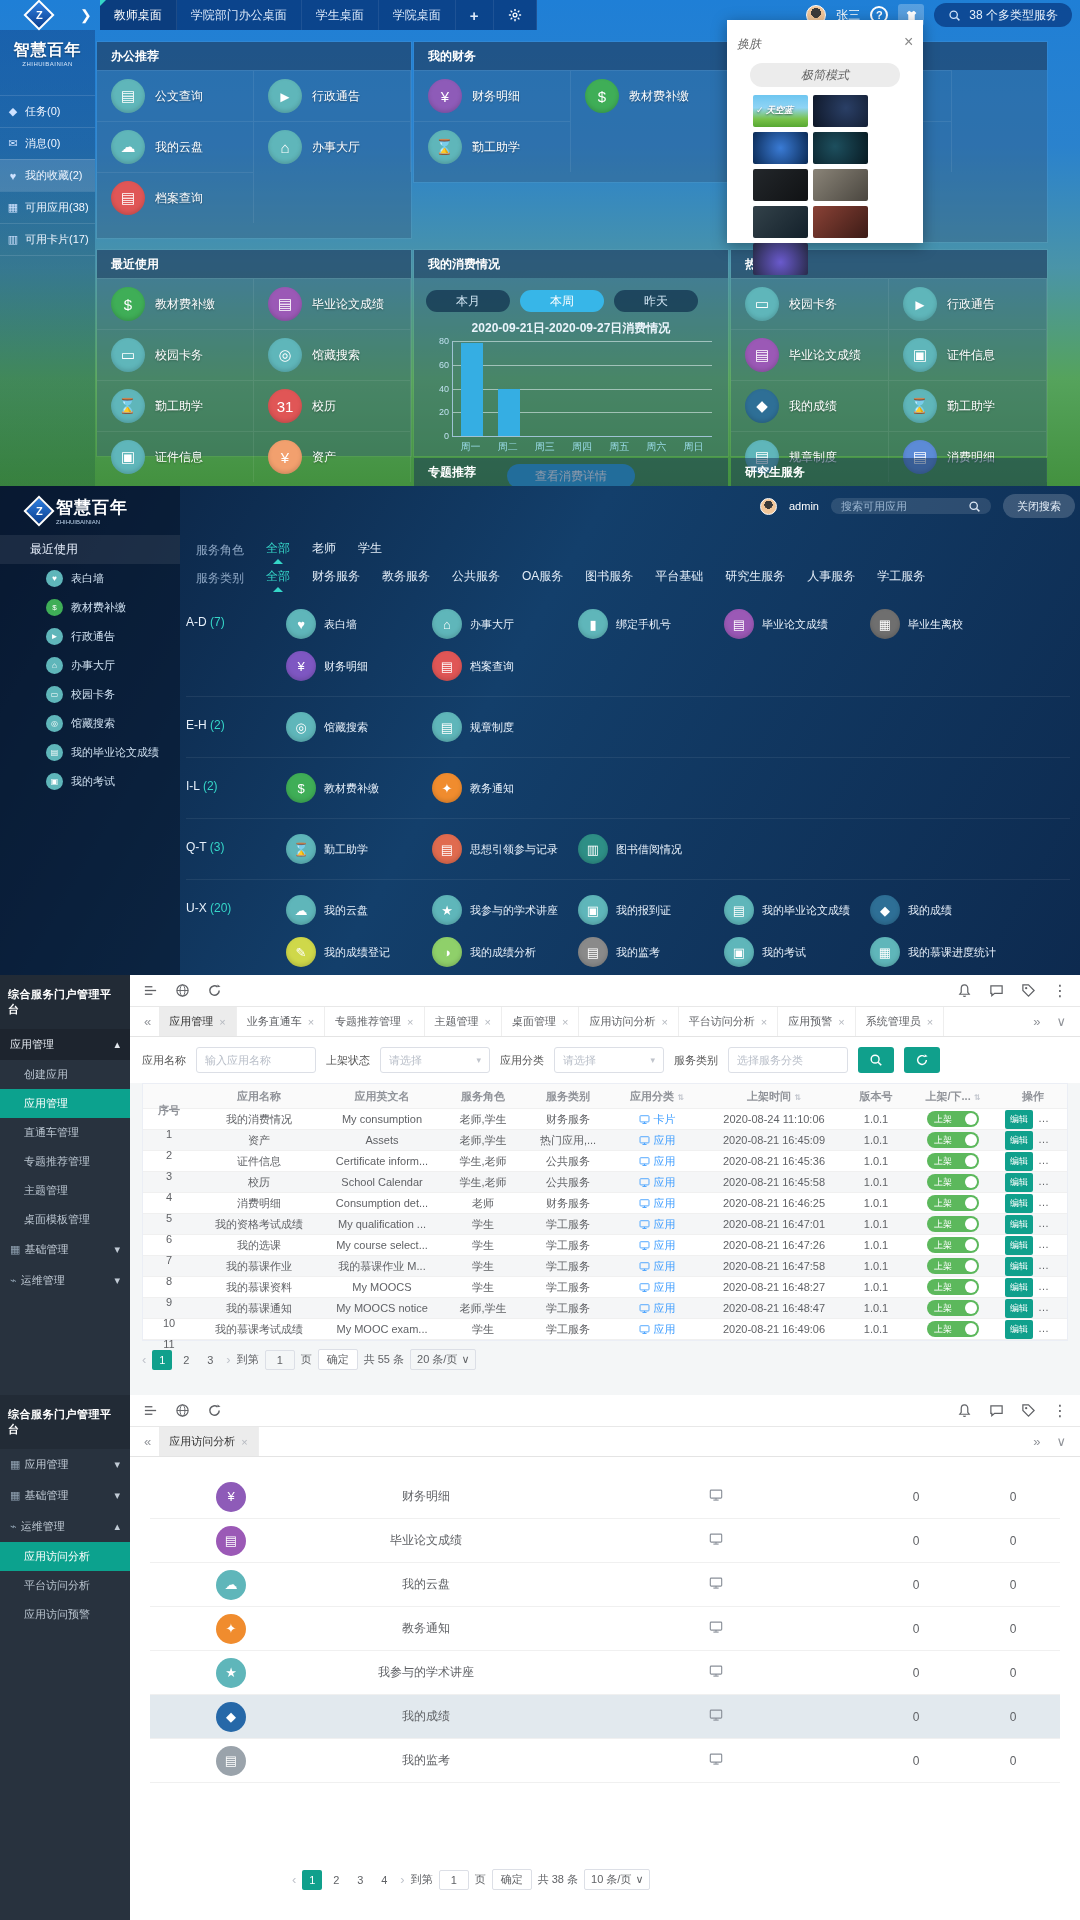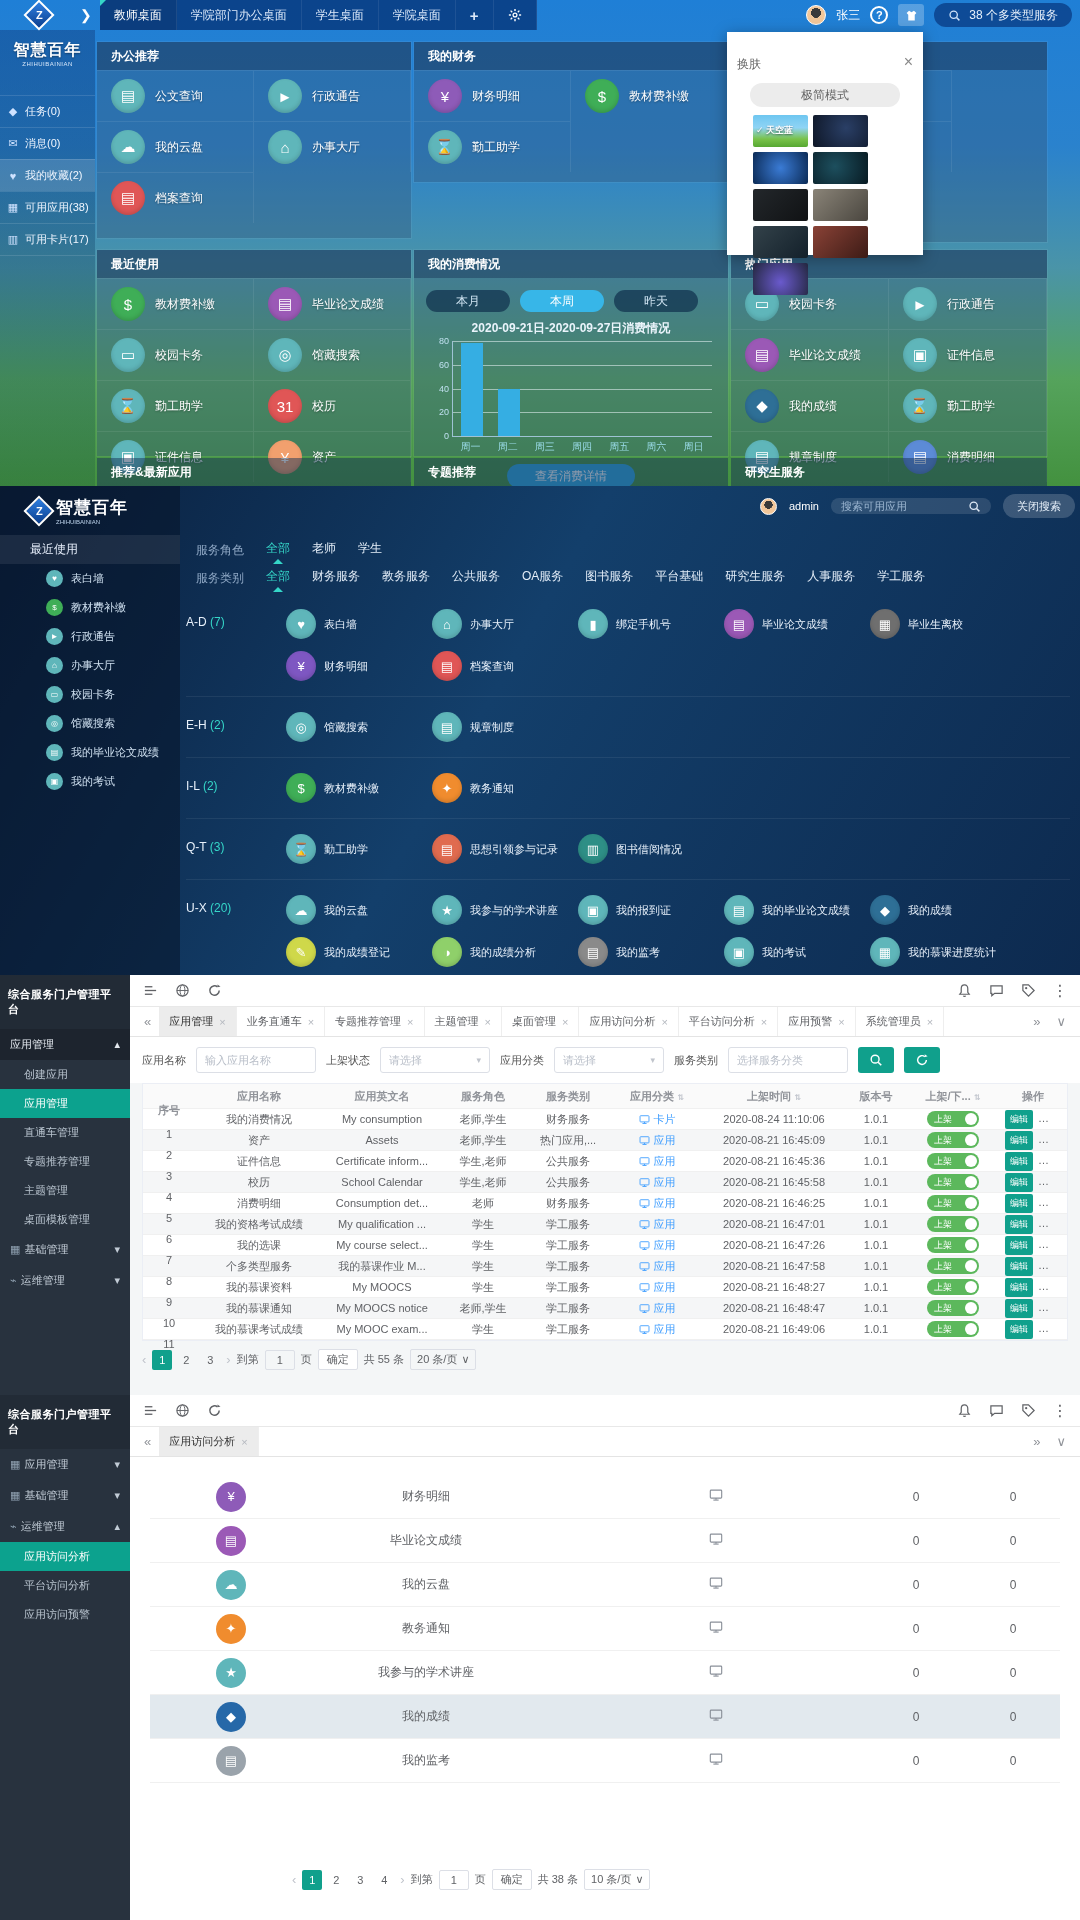--- a/index.html
+++ b/index.html
@@ -54,21 +54,21 @@
   .gridline { position:absolute; left:0; right:0; height:1px; background:rgba(235,245,250,.55);}
   .ytick { position:absolute; left:-22px; width:18px; text-align:right; font-size:9px; color:#bfe0ef; transform:translateY(-50%);}
   #chart-bars { position:absolute; left:0; right:0; top:0; bottom:0; display:flex; align-items:flex-end;}
   .bar-slot { flex:1; display:flex; justify-content:center; align-items:flex-end; height:100%;}
   .bar { width:22px; background:#35aee3; }
   #chart-x { display:flex; margin:3px 4px 0 26px;}
   .xlab { flex:1; text-align:center; font-size:10px; color:#9adbe8;}
   .detail-btn { margin:10px auto 0; width:128px; height:24px; border-radius:12px; background:#2fa8e0; color:#fff; font-size:12px; display:flex; align-items:center; justify-content:center; cursor:pointer;}
 
   
-  #skin-pop { position:absolute; left:727px; top:32px; width:196px; height:223px; background:#fff; box-shadow:0 3px 14px rgba(0,0,0,.35); z-index:10; padding:24px 10px;}
+  #skin-pop { position:absolute; left:727px; top:20px; width:196px; height:223px; background:#fff; box-shadow:0 3px 14px rgba(0,0,0,.35); z-index:10; padding:16px 10px;font-style:italic;}
   #skin-head { display:flex; justify-content:space-between; color:#666; font-size:12px;}
   #skin-close { color:#888; font-size:16px; cursor:pointer; line-height:12px;}
   #skin-mode { margin:10px auto 8px; width:150px; height:24px; background:#ececec; border-radius:12px; color:#666; font-size:12px; display:flex; align-items:center; justify-content:center; cursor:pointer;}
   #skin-grid { display:flex; flex-wrap:wrap; gap:5px;margin-left:16px;}
   .skin-tile { width:55px; height:32px; position:relative; cursor:pointer; border-radius:2px; overflow:hidden;}
   .skin-tile .sel { position:absolute; left:3px; top:9px; color:#fff; font-size:9px; font-weight:bold; text-shadow:0 1px 2px rgba(0,0,0,.5);}
 
   
   #s2 { position:absolute; left:0; top:486px; width:1080px; height:489px;
         background:linear-gradient(120deg,#0a1f3d 0%,#133f6b 45%,#0d2a4f 100%); overflow:hidden; color:#dfe9f5;}
@@ -482,21 +482,20 @@
     <span class="app-icon" style="background: rgb(95, 182, 186);">▤</span>
     <span class="app-label">规章制度</span>
   </div>
           <div class="app-cell">
     <span class="app-icon" style="background: rgb(92, 139, 214);">▤</span>
     <span class="app-label">消费明细</span>
   </div>
         </div>
     </div>
 
-    <div class="strip" style="left:97px; top:458px; width:314px;">推荐&amp;最新应用</div>
     <div class="strip" style="left:414px; top:458px; width:314px;">专题推荐</div>
     <div class="strip" style="left:731px; top:458px; width:316px;">研究生服务</div>
 
     <div id="skin-pop">
       <div id="skin-head">
         <span>换肤</span>
         <span id="skin-close">×</span>
       </div>
       <div id="skin-mode">极简模式</div>
       <div id="skin-grid">
@@ -1059,21 +1058,21 @@
     <span class="tc c-ver">1.0.1</span>
     <span class="tc c-st"><span class="toggle">上架</span></span>
     <span class="tc c-op">
       <span class="op-btn">编辑</span>
       <span class="op-btn">授权</span>
       
     </span>
   </div>
             <div class="t-row stripe">
     <span class="tc c-no">8</span>
-    <span class="tc c-name">个多类型服务</span>
+    <span class="tc c-name">我的慕课作业</span>
     <span class="tc c-en">我的慕课作业 M...</span>
     <span class="tc c-role">学生</span>
     <span class="tc c-svc">学工服务</span>
     <span class="tc c-cat"><span class="cat-tag">
                   <svg width="11" height="11">
                     <use href="#ic-monitor"></use>
                   </svg>
                   <span>应用</span>
                 </span></span>
     <span class="tc c-time">2020-08-21 16:47:58</span>

